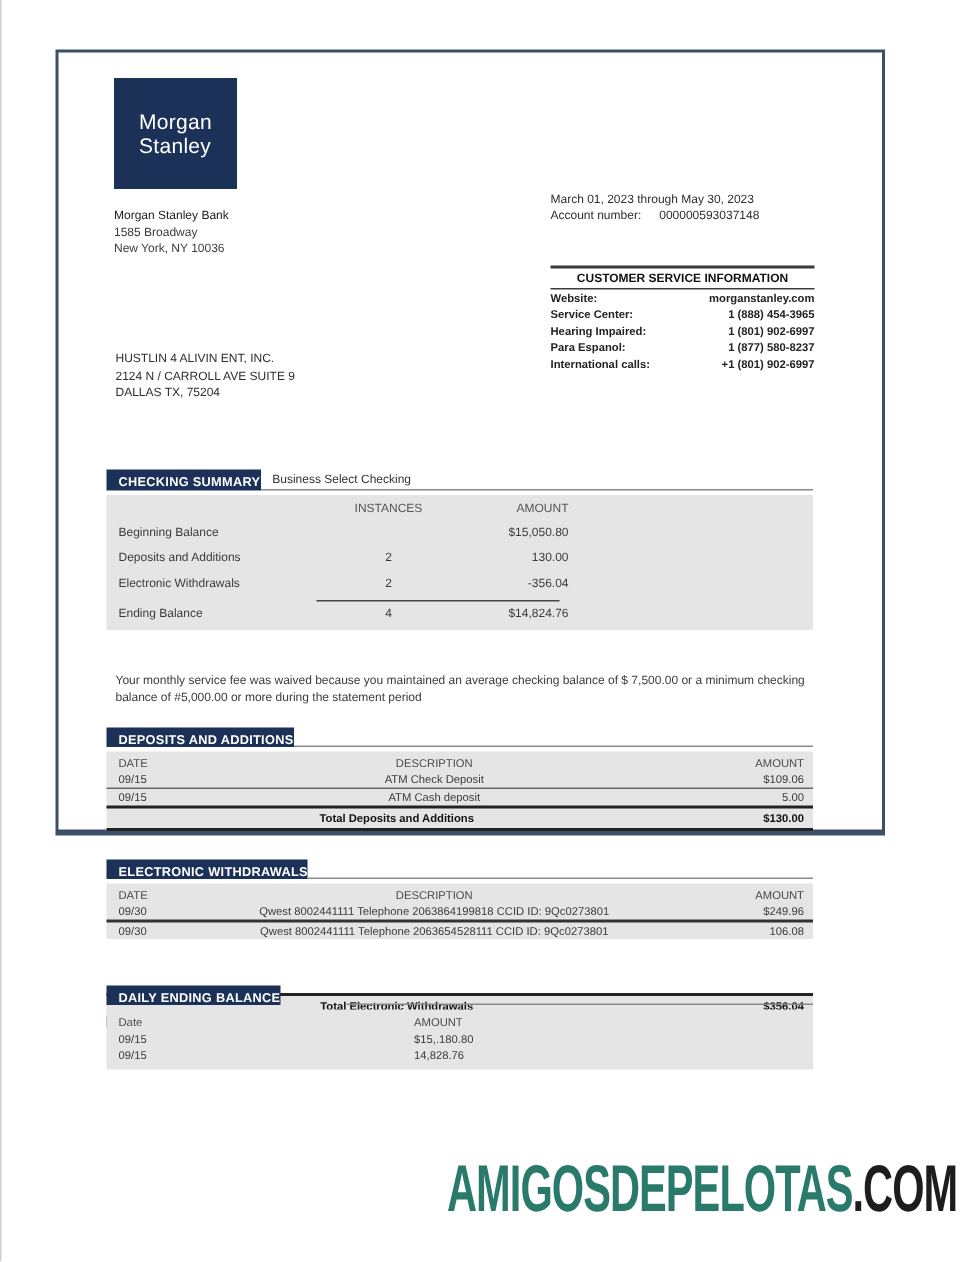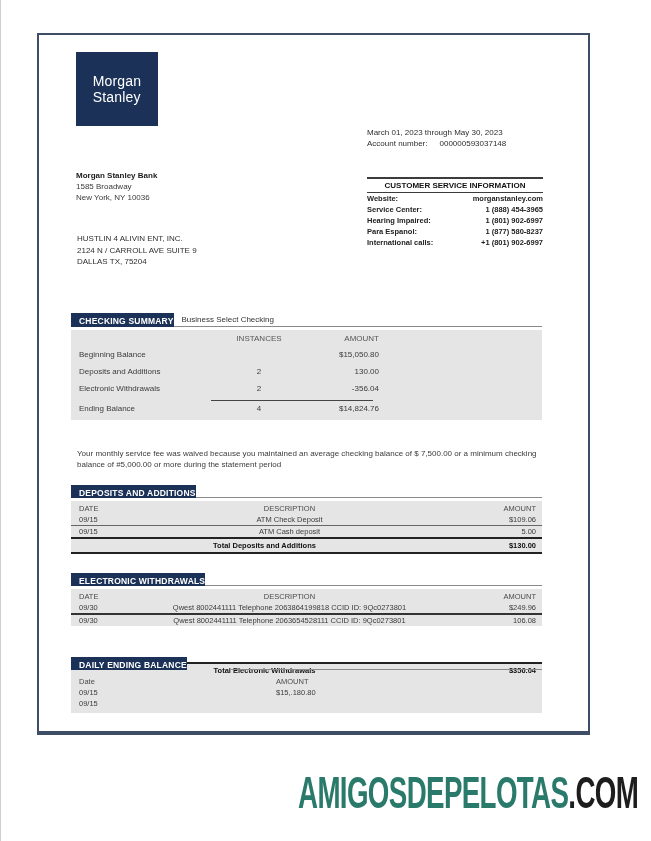--- a/index.html
+++ b/index.html
@@ -4,35 +4,35 @@
 <style>
   html,body{margin:0;padding:0;}
   body{
     width:651px;height:841px;position:relative;background:#ffffff;
     font-family:"Liberation Sans","DejaVu Sans",sans-serif;
     color:#3b3b3b;overflow:hidden;
   }
   .edge-line{position:absolute;left:0;top:0;width:1px;height:100%;background:#cfcfcf;}
 
   .page{
-    position:absolute;left:37px;top:33px;width:553px;height:702px;
+    position:absolute;left:37px;top:33px;width:553px;height:524px;
     background:#ffffff;border:2px solid #3e4e66;border-bottom-width:4px;
     box-sizing:border-box;
   }
   .abs{position:absolute;}
 
   
   .logo{
     left:37px;top:17px;width:82px;height:74px;background:#1b3157;color:#fff;
     display:flex;align-items:center;justify-content:center;text-align:left;
     font-size:14px;line-height:16px;letter-spacing:.2px;
   }
 
   .txt8{font-size:8px;line-height:11px;}
-  .bold{font-weight:bold;color:#1a1a1a;margin-top:32px;}
+  .bold{font-weight:normal;color:#1a1a1a;}
 
   .bank-block{left:37px;top:103px;}
   .holder-block{left:38px;top:198px;font-size:8px;line-height:11.5px;color:#2e2e2e;}
 
   .period-block{left:328px;top:92px;font-size:8px;line-height:11px;color:#2e2e2e;}
   .acct-row{display:flex;gap:12px;}
 
   
   .cs{left:328px;top:142px;width:176px;border-top:2px solid #3c3c3c;}
   .cs-title{
@@ -258,20 +258,21 @@
     <div class="d-row thead">
       <span class="d-date">Date</span>
       <span class="d-amt">AMOUNT</span>
     </div>
     <div class="d-row">
       <span class="d-date">09/15</span>
       <span class="d-amt">$15,.180.80</span>
     </div>
     <div class="d-row">
       <span class="d-date">09/15</span>
+      <span class="d-amt">14,828.76</span>
     </div>
   </div>
 
 </div>
 
 <div class="watermark">
   <span class="wm-main">AMIGOSDEPELOTAS</span><span class="wm-tld">.COM</span>
 </div>
 
 </body></html>

